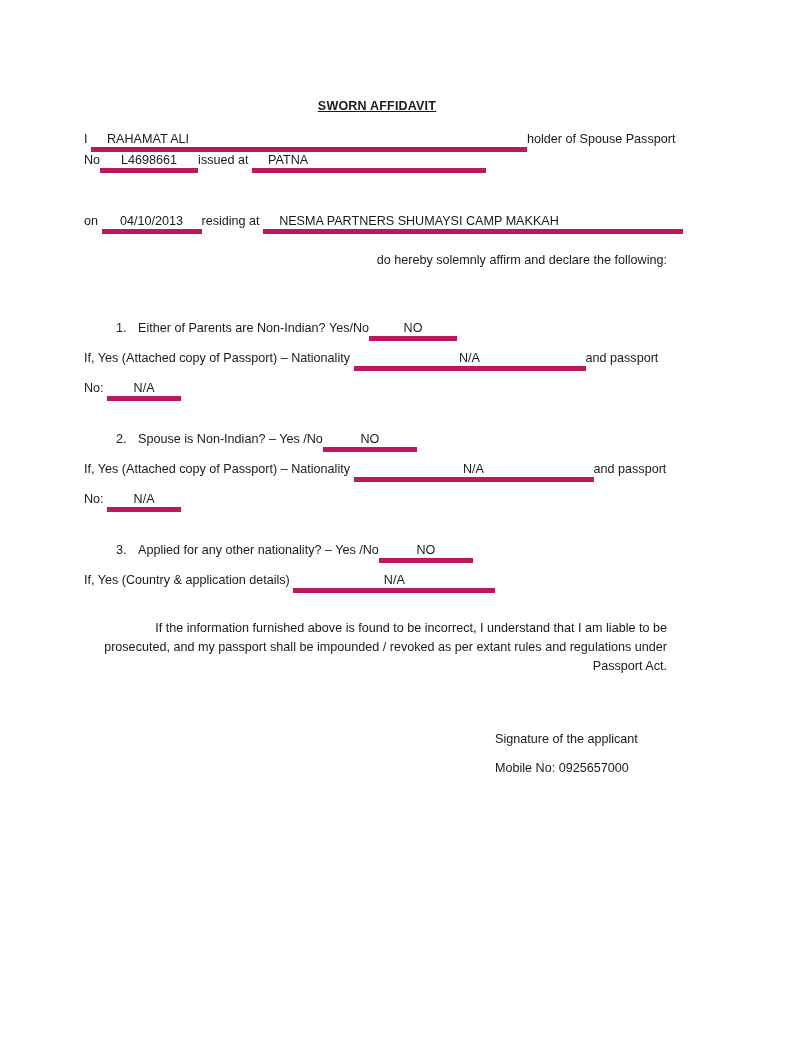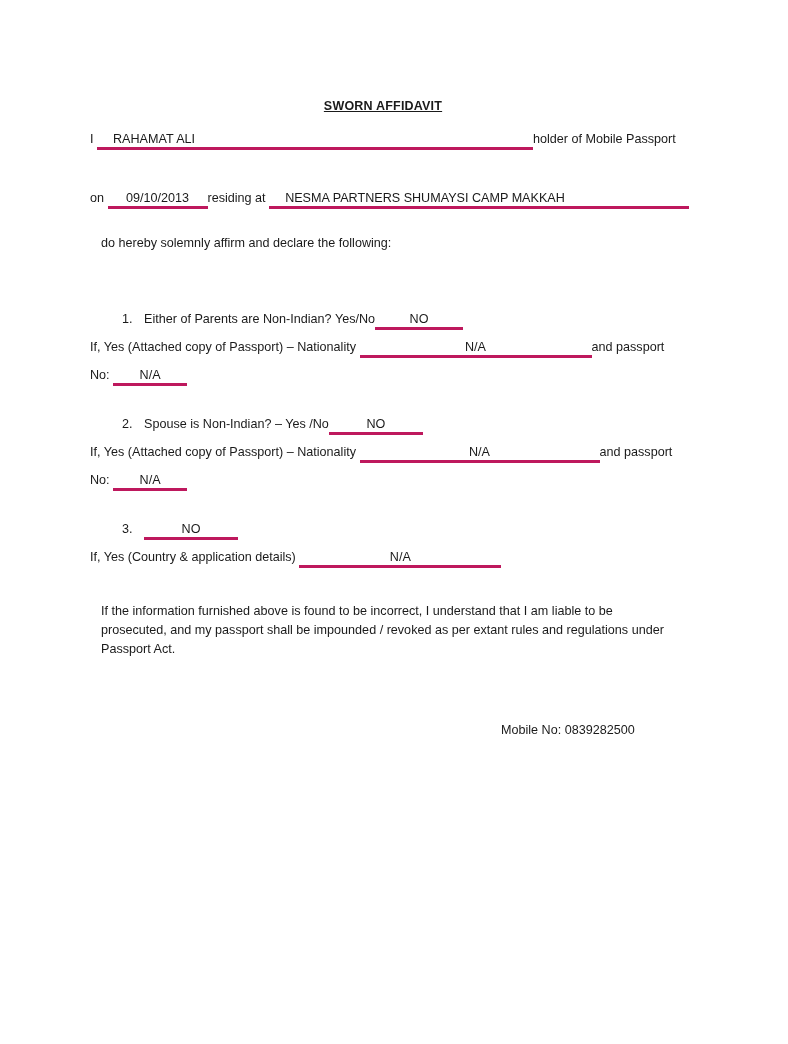--- a/index.html
+++ b/index.html
@@ -15,21 +15,21 @@
   .page {
     position: relative;
     width: 788px;
     height: 1044px;
     margin: 0 auto;
     background: #ffffff;
     overflow: hidden;
   }
   .content {
     position: absolute;
-    left: 90px;
+    left: 84px;
     top: 99px;
     width: 586px;
   }
 
   
   .doc-title {
     text-align: center;
     font-size: 12.5px;
     font-weight: bold;
     text-decoration: underline;
@@ -41,27 +41,28 @@
   
   .line {
     font-size: 12.6px;
     line-height: 19px;
     margin: 0;
     white-space: nowrap;
   }
   .para {
     font-size: 12.6px;
     line-height: 19px;
-    margin: 11px;
+    margin: 3px;
+    text-align: right;
   }
 
   
   .blank {
     display: inline-block;
-    border-bottom: 3px solid #be185d;
+    border-bottom: 5px solid #be185d;
     text-align: center;
     vertical-align: baseline;
     line-height: 16px;
     margin-bottom: -1px;
   }
   .blank.left { text-align: left; padding-left: 16px; }
 
   
   .gap-xs { height: 9px; }
   .gap-sm { height: 15px; }
@@ -94,29 +95,33 @@
 </head>
 <body>
 
 <div class="page">
   <div class="content">
 
     <div class="doc-title">SWORN AFFIDAVIT</div>
 
     <div class="line">
       <span>I</span>
-      <span class="blank left" style="width:420px;">RAHAMAT ALI</span><span>holder of Mobile Passport</span>
-    </div>
-
+      <span class="blank left" style="width:420px;">RAHAMAT ALI</span><span>holder of Spouse Passport</span>
+    </div>
+
+    <div class="line">
+      <span>No</span><span class="blank" style="width:98px;">L4698661</span><span>issued at</span>
+      <span class="blank left" style="width:218px;">PATNA</span>
+    </div>
 
     <div class="gap-xs"></div>
 
     <div class="line">
       <span>on</span>
-      <span class="blank" style="width:100px;">09/10/2013</span><span>residing at</span>
+      <span class="blank" style="width:100px;">04/10/2013</span><span>residing at</span>
       <span class="blank left" style="width:404px;margin-top:32px;">NESMA PARTNERS SHUMAYSI CAMP MAKKAH</span>
     </div>
 
     <div class="gap-sm"></div>
 
     <div class="para">do hereby solemnly affirm and declare the following:</div>
 
     <div class="gap-xl"></div>
 
     <div class="qrow">
@@ -158,41 +163,43 @@
 
     <div class="line">
       <span>No:</span>
       <span class="blank" style="width:74px;">N/A</span>
     </div>
 
     <div class="gap-lg"></div>
 
     <div class="qrow">
       <span class="qnum">3.</span>
+      <span>Applied for any other nationality? – Yes /No</span>
       <span class="blank" style="width:94px;">NO</span>
     </div>
 
     <div class="gap-xs"></div>
 
     <div class="line">
       <span>If, Yes (Country &amp; application details)</span>
       <span class="blank" style="width:202px;">N/A</span>
     </div>
 
     <div class="gap-xs"></div>
 
 
     <div class="gap-sm"></div>
 
     <div class="para">If the information furnished above is found to be incorrect, I understand that I am liable to be prosecuted, and my passport shall be impounded / revoked as per extant rules and regulations under Passport Act.</div>
 
     <div class="gap-xl"></div>
 
     <div class="sig-block">
-      <div class="line">Mobile No: 0839282500</div>
+      <div class="line">Signature of the applicant</div>
+      <div class="line">Mobile No: 0925657000</div>
     </div>
 
     <div class="gap-md"></div>
 
     <div class="foot">
     </div>
 
   </div>
 </div>
 

